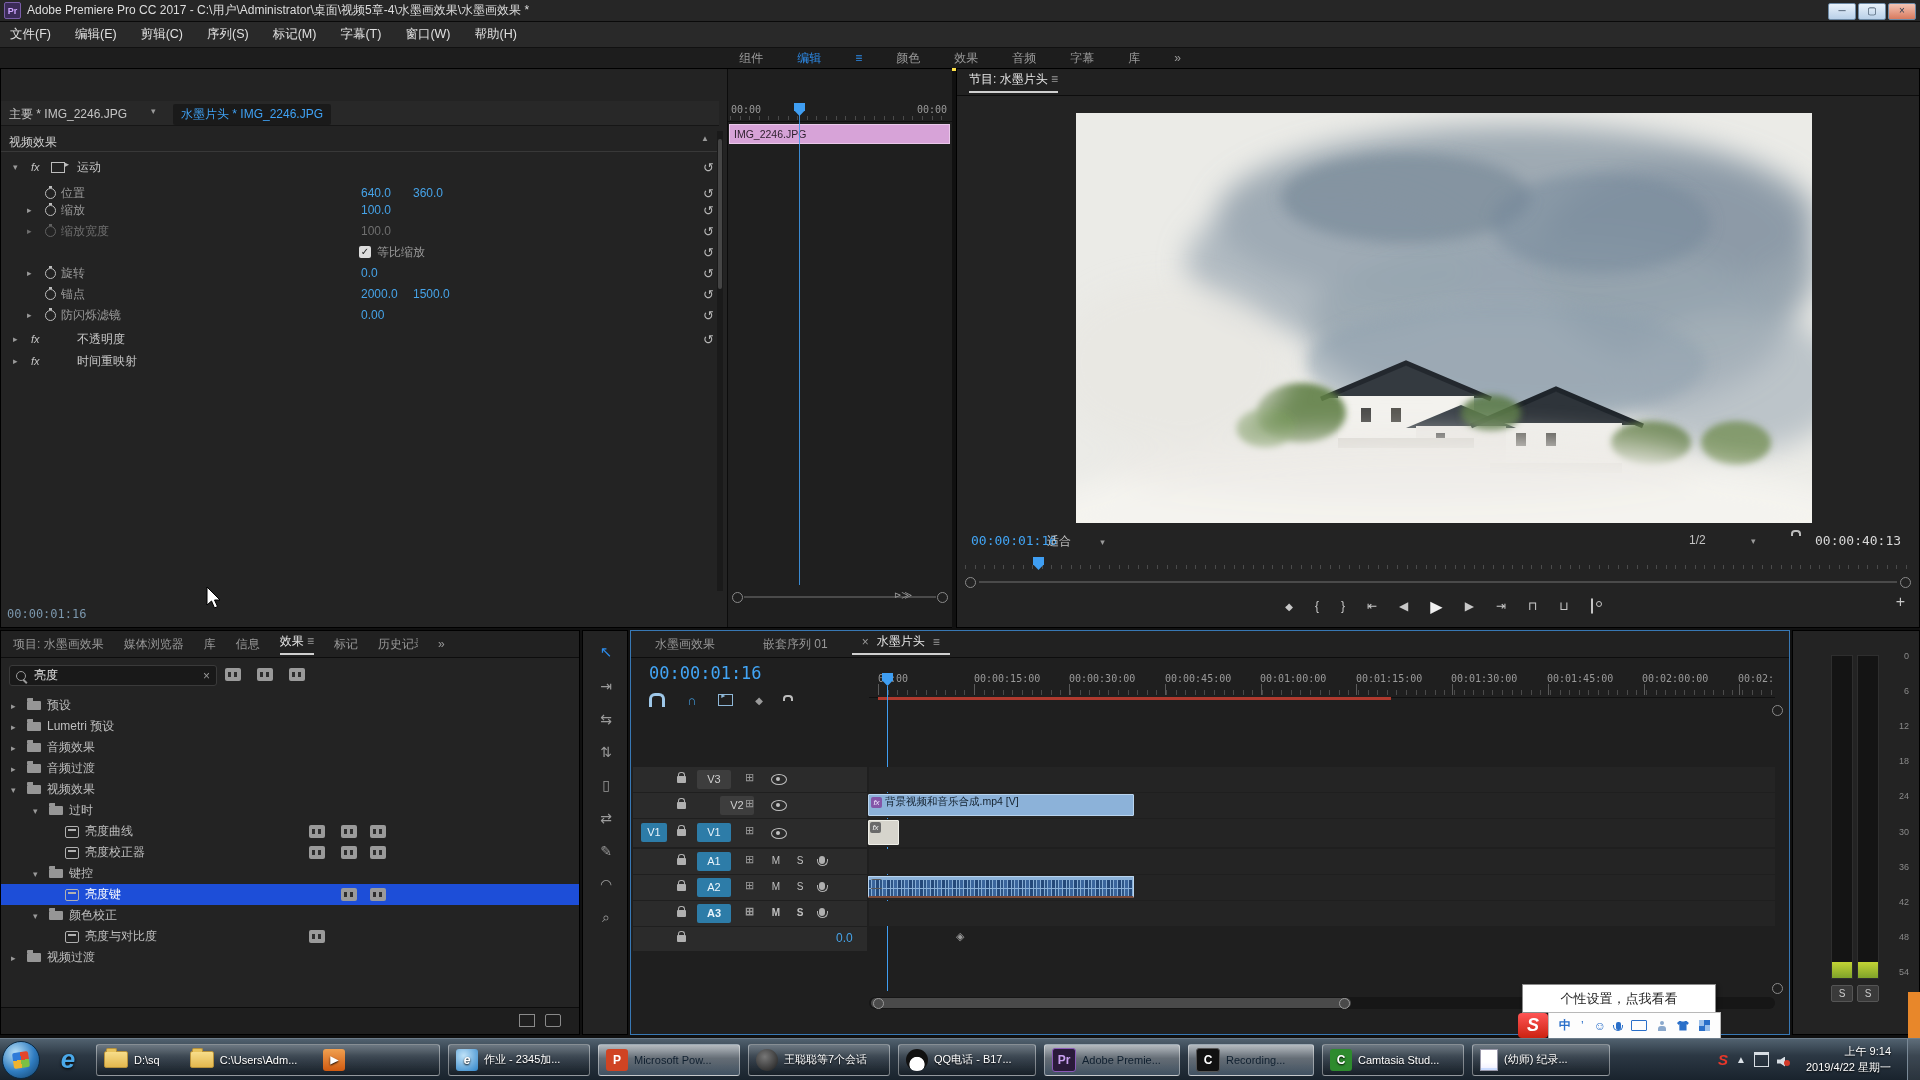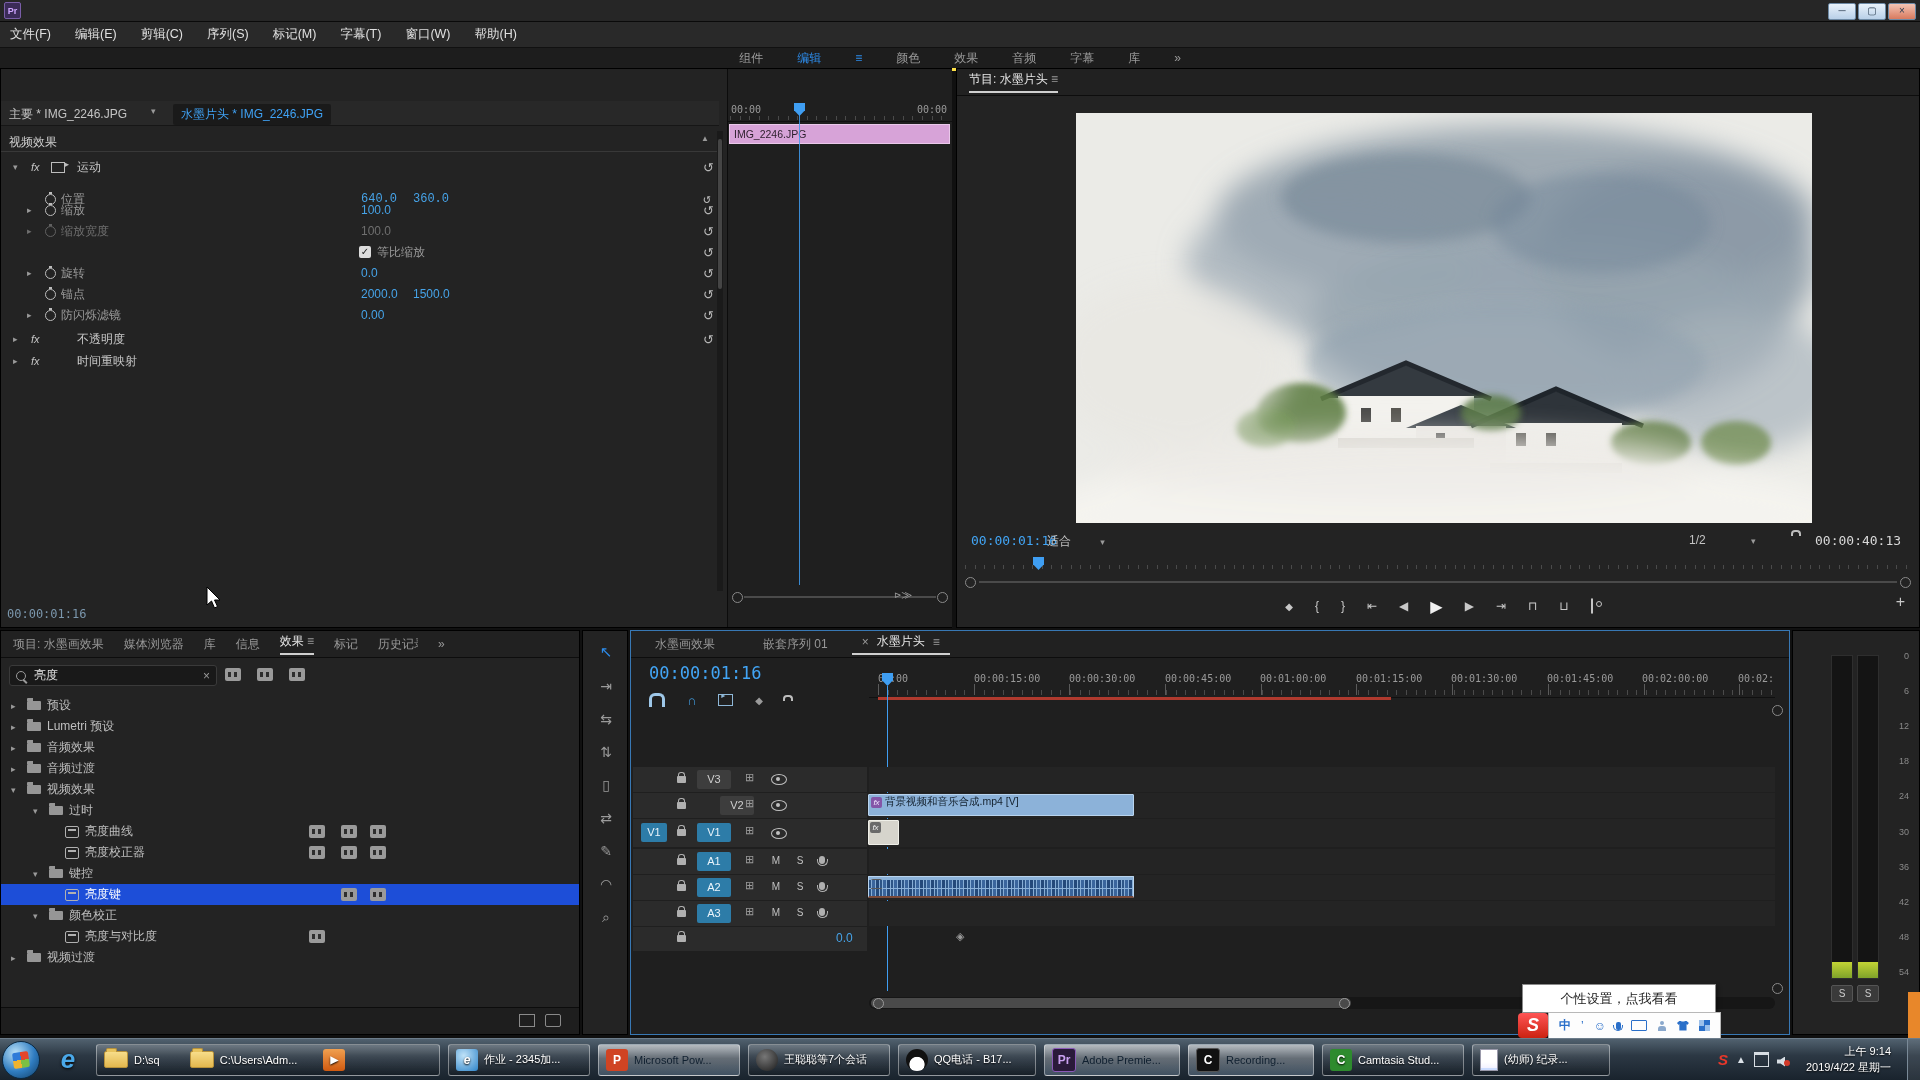--- a/index.html
+++ b/index.html
@@ -141,20 +141,21 @@
   .trayglyph{color:#dde4ea;font-size:10px;}
   .winico{width:13px;height:11px;border:1px solid #d8dee4;border-top-width:3px;}
 </style>
 </head>
 <body>
 
 <div class="screen">
 
   <div class="abs titlebar">
     <span class="pr-badge">Pr</span>
+    <span>Adobe Premiere Pro CC 2017 - C:\用户\Administrator\桌面\视频5章-4\水墨画效果\水墨画效果 *</span>
     <div class="winbtns">
       <span class="winbtn">─</span>
       <span class="winbtn">▢</span>
       <span class="winbtn close">×</span>
     </div>
   </div>
 
 
   <div class="abs menubar">
     <span>文件(F)</span>
@@ -192,21 +193,21 @@
       <span class="abs dim" style="left:700px;top:3px;font-size:8px;">▲</span>
     </div>
 
     <div class="fxrow" style="top:88px;">
       <span class="gchev">▾</span>
       <span class="fxg">fx</span>
       <span class="mot"></span>
       <span class="glbl">运动</span>
       <span class="reset">↺</span>
     </div>
-    <div class="fxrow" style="top:120px;font-family:Liberation Mono, monospace;">
+    <div class="fxrow" style="top:114px;">
       <span class="sw"></span>
       <span class="lbl dim">位置</span>
       <span class="v1 blue">640.0</span>
       <span class="v2 blue">360.0</span>
       <span class="reset">↺</span>
     </div>
     <div class="fxrow" style="top:131px;">
       <span class="chev">▸</span>
       <span class="sw"></span>
       <span class="lbl dim">缩放</span>
@@ -600,21 +601,21 @@
       <span class="mic" style="left:186px;top:7px;"></span>
     </div>
     <div class="tl-lane" style="top:244px;height:25px;">
       <div class="clip" style="left:-1px;top:1px;width:266px;height:22px;border-bottom:2px solid #7a4a3a;">
         <span class="fxbadge" style="background:#5a5a5a;">fx</span>
         <div class="wave" style="top:3px;"></div>
         <div class="wave" style="top:12px;"></div>
       </div>
     </div>
 
-    <div class="tl-head" style="top:270px;height:25px;">
+    <div class="tl-head" style="top:270px;height:25px;font-weight:bold;">
       <span class="lock" style="left:44px;top:9px;"></span>
       <span class="chip on" style="left:64px;top:3px;">A3</span>
       <span class="syncico" style="left:112px;top:4px;">⊞</span>
       <span class="msbtn" style="left:136px;top:5px;">M</span>
       <span class="msbtn" style="left:160px;top:5px;">S</span>
       <span class="mic" style="left:186px;top:7px;"></span>
     </div>
     <div class="tl-lane" style="top:270px;height:25px;"></div>
 
     <div class="tl-head" style="top:296px;height:24px;">

